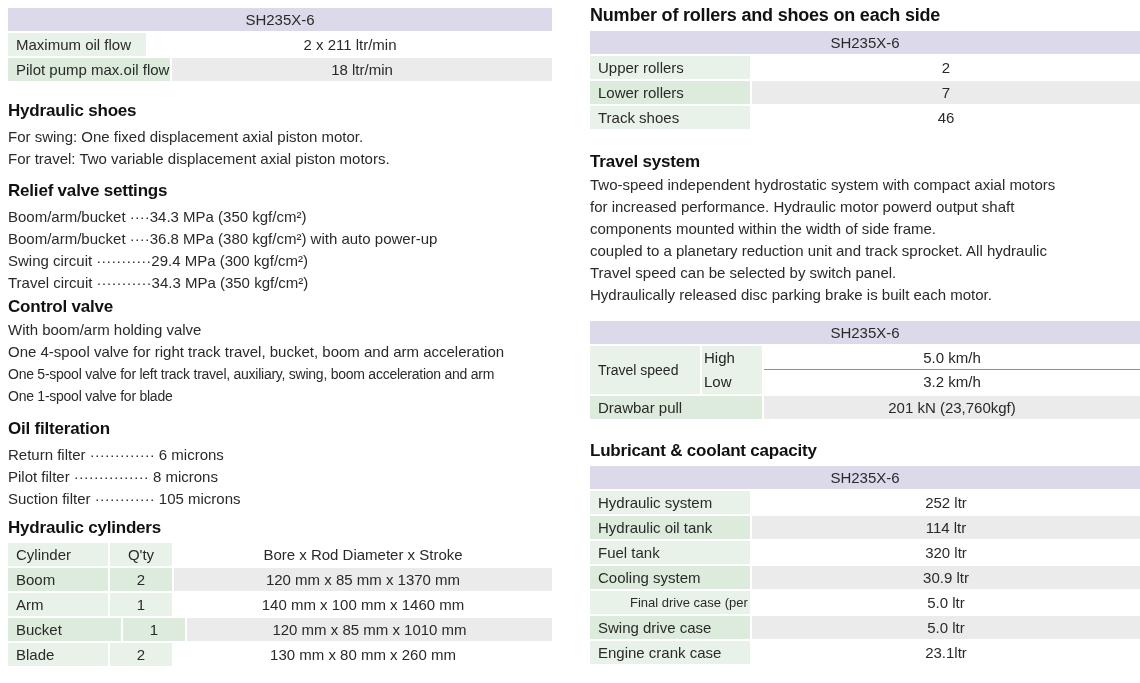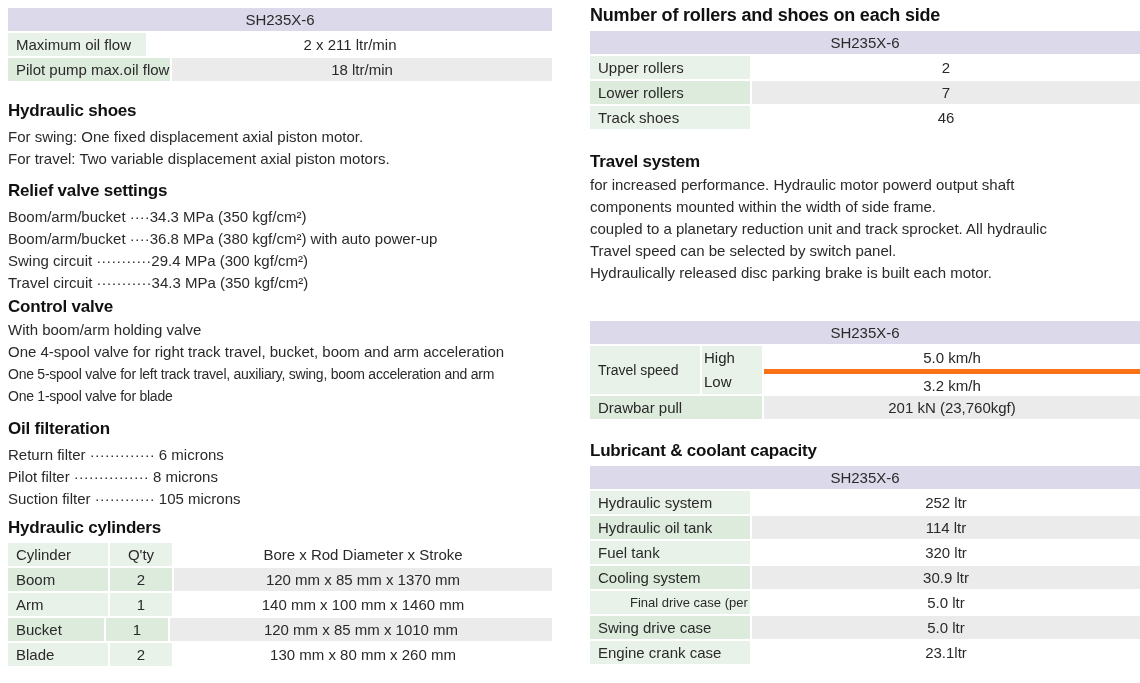--- a/index.html
+++ b/index.html
@@ -26,21 +26,21 @@
   .qty{background:#e9f2e8;text-align:center;margin-right:2px;}
   .qty.alt{background:#dcebdc;}
   .val{background:#ffffff;text-align:center;flex:1;}
   .val.alt{background:#ebebeb;}
   
   .merge-row{display:flex;margin-bottom:2px;}
   .merge-lab{background:#e9f2e8;width:110px;height:48px;line-height:48px;padding-left:8px;box-sizing:border-box;margin-right:2px;font-size:14px;}
   .subcol{width:60px;height:48px;background:#e9f2e8;margin-right:2px;}
   .subcell{height:24px;line-height:24px;font-size:15px;padding-left:2px;}
   .valcol{flex:1;height:48px;}
-  .valcol .vh{height:23px;line-height:23px;border-bottom:5px solid #f97316;text-align:center;font-size:15px;background:#fff;}
+  .valcol .vh{height:23px;line-height:23px;border-bottom:1px solid #f97316;text-align:center;font-size:15px;background:#fff;}
   .valcol .vl{height:24px;line-height:24px;text-align:center;font-size:15px;background:#fff;}
 </style>
 </head>
 <body>
 
 <div class="col left-col">
 
   <div class="section spec-table" style="top:8px;">
     <div class="trow">
       <div class="cell head">SH235X-6</div>
@@ -96,21 +96,21 @@
         <div class="cell lab alt" style="width:100px;">Boom</div>
         <div class="cell qty alt" style="width:62px;">2</div>
         <div class="cell val alt">120 mm x 85 mm x 1370 mm</div>
       </div>
       <div class="trow">
         <div class="cell lab" style="width:100px;">Arm</div>
         <div class="cell qty" style="width:62px;">1</div>
         <div class="cell val">140 mm x 100 mm x 1460 mm</div>
       </div>
       <div class="trow">
-        <div class="cell lab alt" style="width:96px;">Bucket</div>
+        <div class="cell lab alt" style="width:113px;">Bucket</div>
         <div class="cell qty alt" style="width:62px;">1</div>
         <div class="cell val alt">120 mm x 85 mm x 1010 mm</div>
       </div>
       <div class="trow">
         <div class="cell lab" style="width:100px;">Blade</div>
         <div class="cell qty" style="width:62px;">2</div>
         <div class="cell val">130 mm x 80 mm x 260 mm</div>
       </div>
     </div>
   </div>
@@ -135,20 +135,21 @@
       </div>
       <div class="trow">
         <div class="cell lab" style="width:160px;">Track shoes</div>
         <div class="cell val">46</div>
       </div>
     </div>
   </div>
 
   <div class="section" style="top:152px;">
     <h2 class="sec" style="margin-bottom:2px;">Travel system</h2>
+    <div class="bodyline">Two-speed independent hydrostatic system with compact axial motors</div>
     <div class="bodyline">for increased performance. Hydraulic motor powerd output shaft</div>
     <div class="bodyline">components mounted within the width of side frame.</div>
     <div class="bodyline">coupled to a planetary reduction unit and track sprocket. All hydraulic</div>
     <div class="bodyline">Travel speed can be selected by switch panel.</div>
     <div class="bodyline">Hydraulically released disc parking brake is built each motor.</div>
   </div>
 
   <div class="section spec-table" style="top:321px;">
     <div class="trow">
       <div class="cell head">SH235X-6</div>

